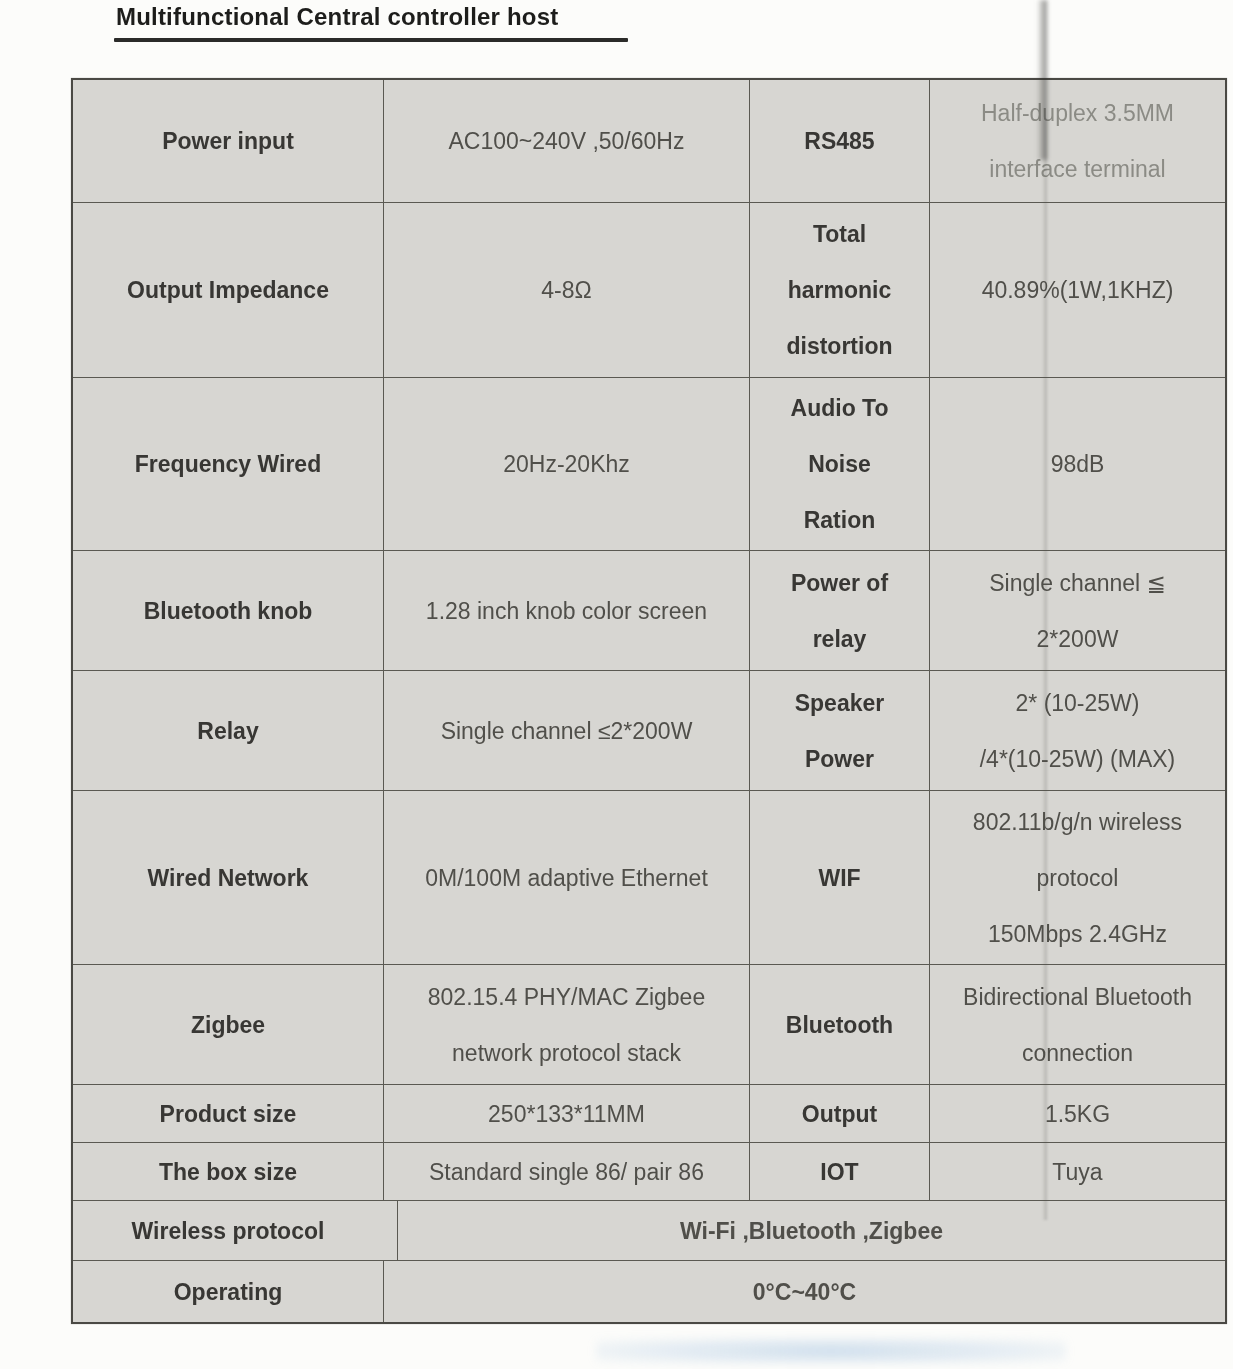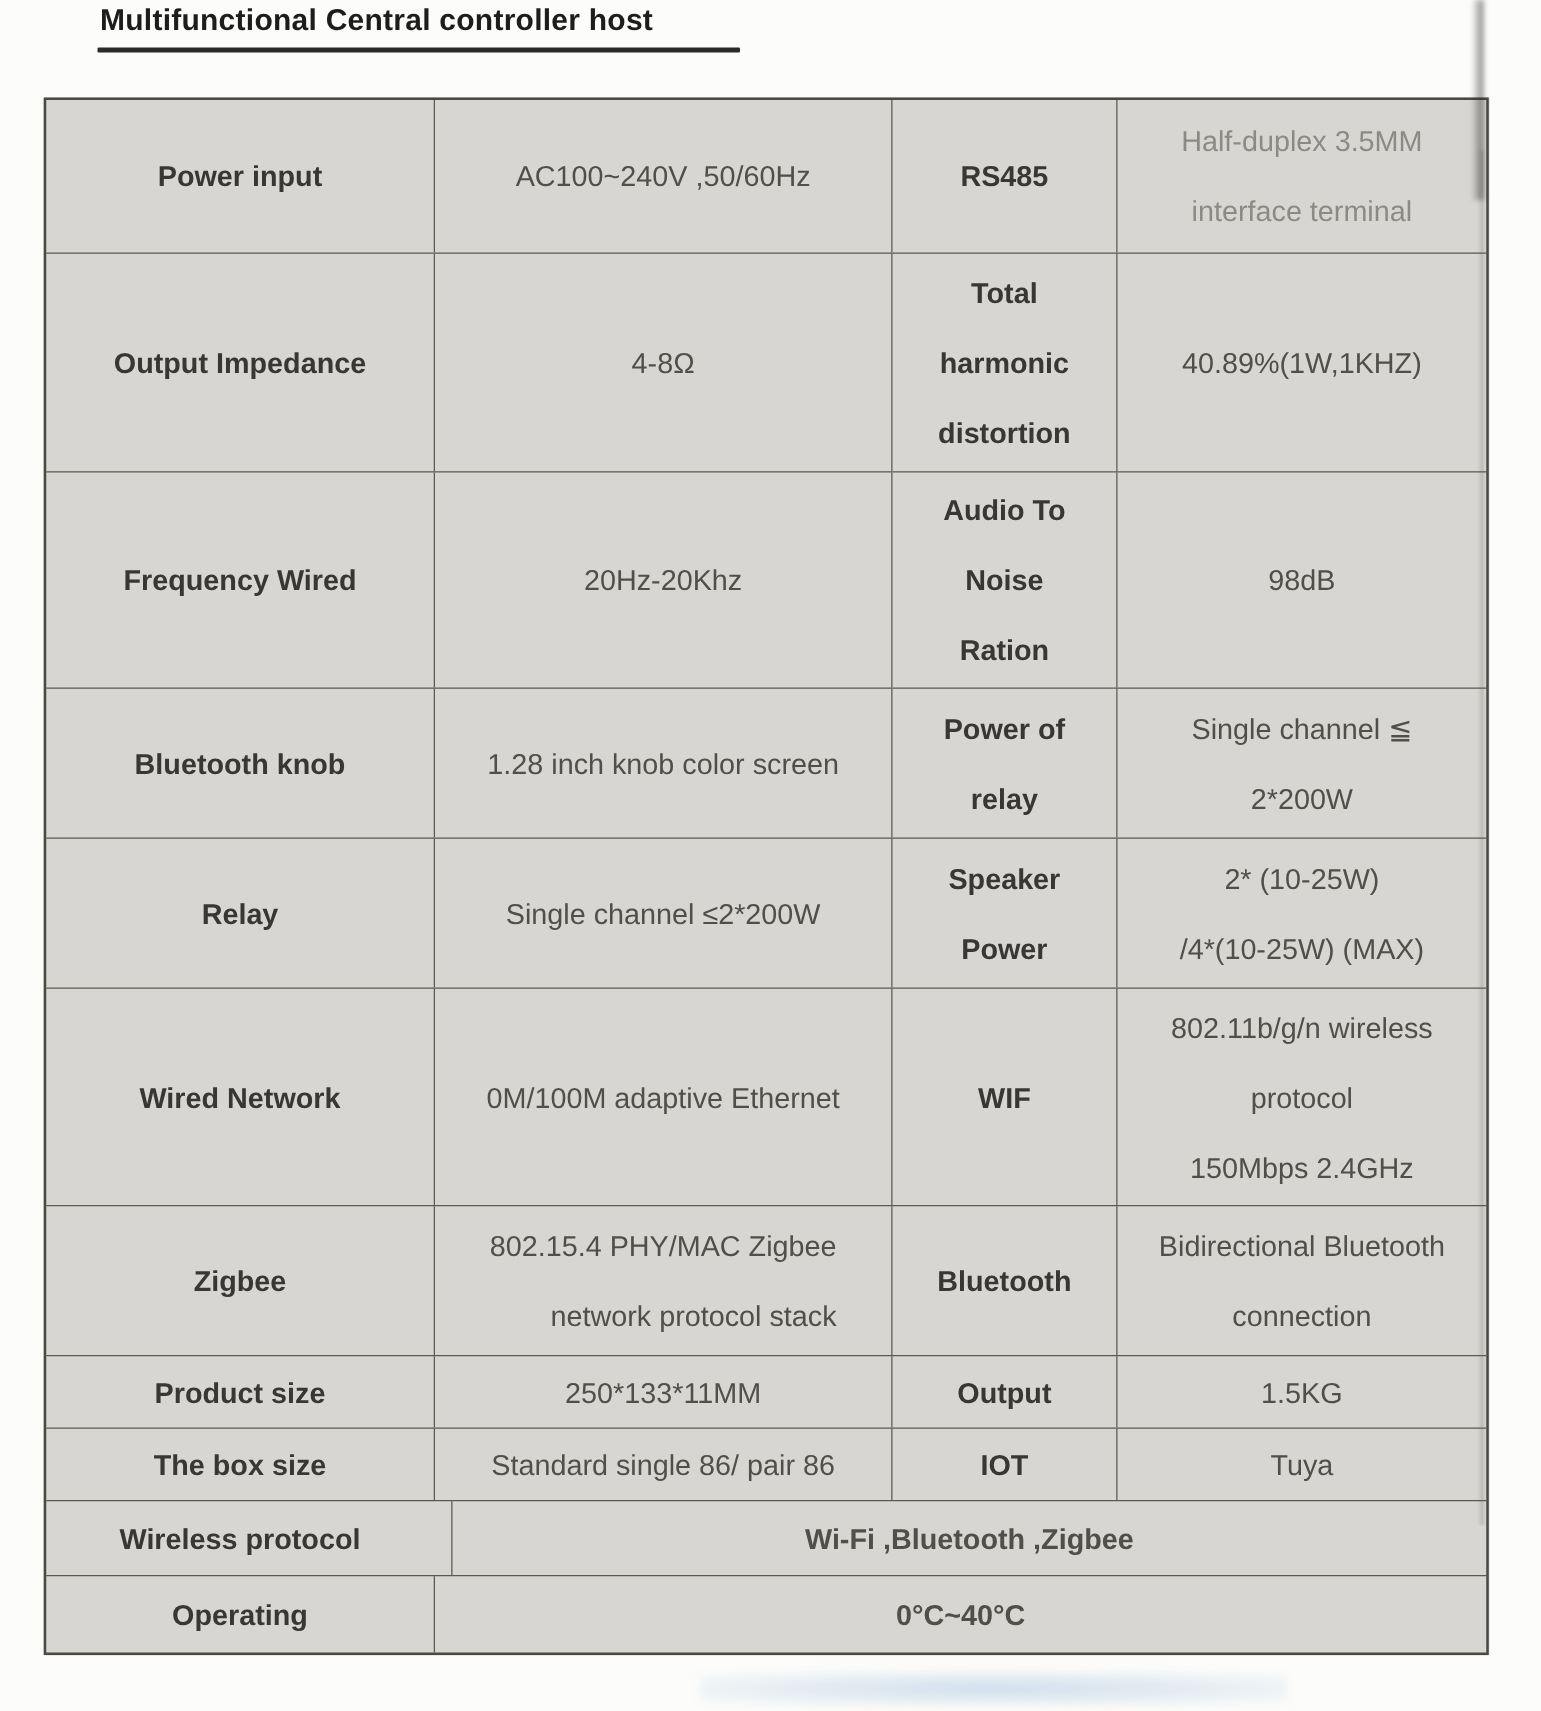--- a/index.html
+++ b/index.html
@@ -13,21 +13,21 @@
     --faded_value: #8b8b85;
   }
   * { margin: 0; padding: 0; box-sizing: border-box; }
   html, body {
     width: 1233px; height: 1369px;
     background: var(--page_bg);
     font-family: "Liberation Sans", "DejaVu Sans", sans-serif;
     overflow: hidden;
     position: relative;
   }
-  .page { position: relative; width: 1187px; height: 1369px; }
+  .page { position: relative; width: 1011px; height: 1369px; margin-left: 36px; }
 
   .title {
     position: absolute; left: 80px; top: 3px;
     font-size: 24px; font-weight: bold;
     color: var(--title_color);
     letter-spacing: 0.2px;
   }
   .title-underline {
     position: absolute; left: 78px; top: 38px;
     width: 514px; height: 4px;
@@ -48,21 +48,21 @@
   .cell {
     display: flex; align-items: center; justify-content: center;
     text-align: center;
     white-space: pre-line;
     line-height: 56px;
     font-size: 23px;
     padding: 0 16px;
     color: var(--value_color);
   }
   .c0 { width: 310px; font-weight: bold; color: var(--label_color); }
-  .c1 { width: 366px; border-left: 1px solid var(--border_color); text-align: right; }
+  .c1 { width: 366px; border-left: 1px solid var(--border_color); }
   .c2 { width: 180px; border-left: 1px solid var(--border_color); font-weight: bold; color: var(--label_color); }
   .c3 { flex: 1; border-left: 1px solid var(--border_color); }
   .cspan { flex: 1; border-left: 1px solid var(--border_color); font-weight: bold; }
 
   .r0 { height: 122px; }
   .r1 { height: 175px; }
   .r2 { height: 173px; }
   .r3 { height: 120px; }
   .r4 { height: 120px; }
   .r5 { height: 174px; }

